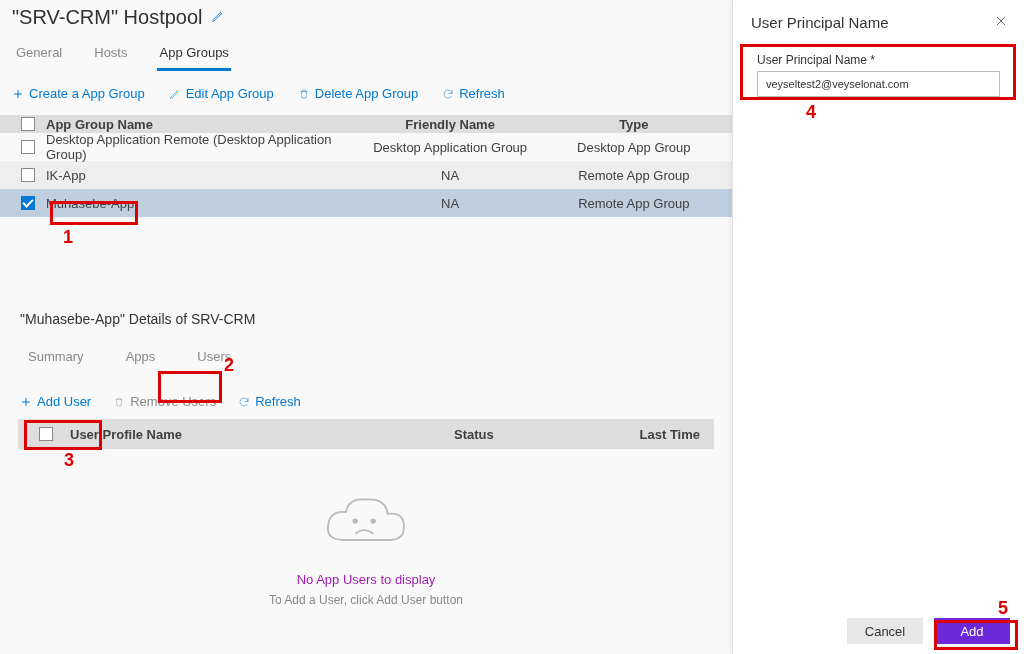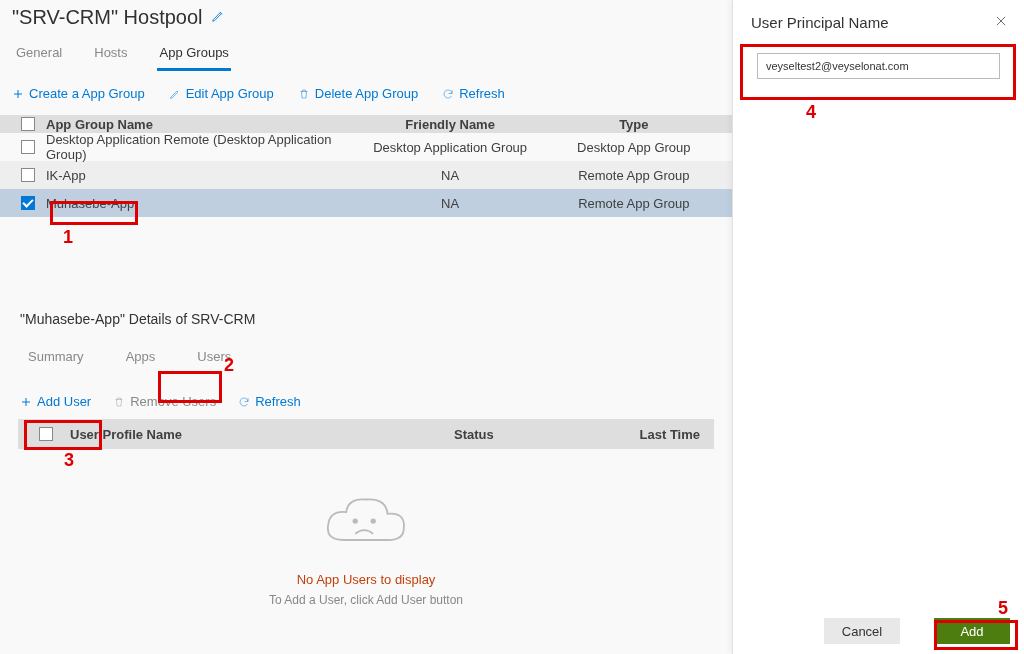--- a/index.html
+++ b/index.html
@@ -30,36 +30,36 @@
   .details-section { margin-top: 88px; padding: 0 18px; }
   .details-title { font-size: 14px; color: #333; padding: 6px 2px; }
   .details-tabs { display: flex; gap: 26px; padding: 12px 2px 0 2px; }
   .dtab { padding: 4px 8px 6px 8px; color: #888; cursor:pointer; }
   .toolbar2 { display: flex; gap: 22px; padding: 24px 2px 10px 2px; align-items: center; }
   .utable-head { display: flex; background: #dedede; height: 30px; align-items: center; padding: 0 10px; font-weight: 600; color: #404040; }
   .ucol-name { flex: 2; padding-left:6px;}
   .ucol-status { flex: 1; text-align:center;}
   .ucol-last { flex: .9; text-align:right; padding-right:4px;}
   .empty { display:flex; flex-direction:column; align-items:center; padding-top: 40px; color:#888; }
-  .empty .msg { margin-top: 14px; font-size: 13px; color: #c2410c; }
+  .empty .msg { margin-top: 14px; font-size: 13px; color: #a21caf; }
   .empty .msg2 { margin-top: 6px; font-size: 12px; color: #888; }
   .cloud svg { width: 90px; height: 66px; stroke: #bbb; fill:none; stroke-width:2; }
 
   
   .panel { position: absolute; right: 0; top: 0; width: 292px; height: 654px; background: #fff; border-left: 1px solid #e1e1e1; box-shadow: -2px 0 6px rgba(0,0,0,.05); }
   .panel-head { display: flex; justify-content: space-between; align-items: center; padding: 14px 16px 6px 18px; }
   .panel-title { font-size: 15px; font-weight: 400; color: #333; }
   .close svg { width: 14px; height: 14px; stroke: #555; stroke-width: 1.5; }
   .field-wrap { margin: 8px 14px; padding: 8px 10px 14px 10px; }
   .field-label { font-size: 12px; color: #333; margin-bottom: 4px; }
   .field-input { width: 100%; border: 1px solid #bbb; padding: 4px 8px; font-size: 11px; color: #333; height: 26px; }
   .panel-foot { position: absolute; bottom: 10px; right: 14px; display:flex; gap: 11px; }
   .btn { width: 76px; height: 26px; display:flex; align-items:center; justify-content:center; font-size: 13px; cursor:pointer; }
   .btn.cancel { background: #e8e8e8; color: #333; }
-  .btn.add { background: #4d7c0f; color: #fff; margin-left: 23px; }
+  .btn.add { background: #6d28d9; color: #fff; }
 
   
   .hl { position: absolute; border: 3px solid #d00; pointer-events: none; }
   .hlnum { position: absolute; color: #d00; font-weight: 700; font-size: 18px; pointer-events:none; }
 </style>
 </head>
 <body>
 
 <div class="main">
   <div class="header">
@@ -203,20 +203,21 @@
 <div class="panel">
   <div class="panel-head">
     <div class="panel-title">User Principal Name</div>
     <span class="close">
       <svg viewBox="0 0 24 24">
           <path d="M5 5l14 14M19 5L5 19"></path>
         </svg>
     </span>
   </div>
   <div class="field-wrap">
+    <div class="field-label">User Principal Name *</div>
     <input class="field-input" value="veyseltest2@veyselonat.com" style="">
   </div>
   <div class="panel-foot">
     <div class="btn cancel">Cancel</div>
     <div class="btn add">Add</div>
   </div>
 </div>
 
 <div class="hl" style="left:50px; top:201px; width:88px; height:24px;"></div>
 <div class="hlnum" style="left:63px; top:227px;">1</div>

